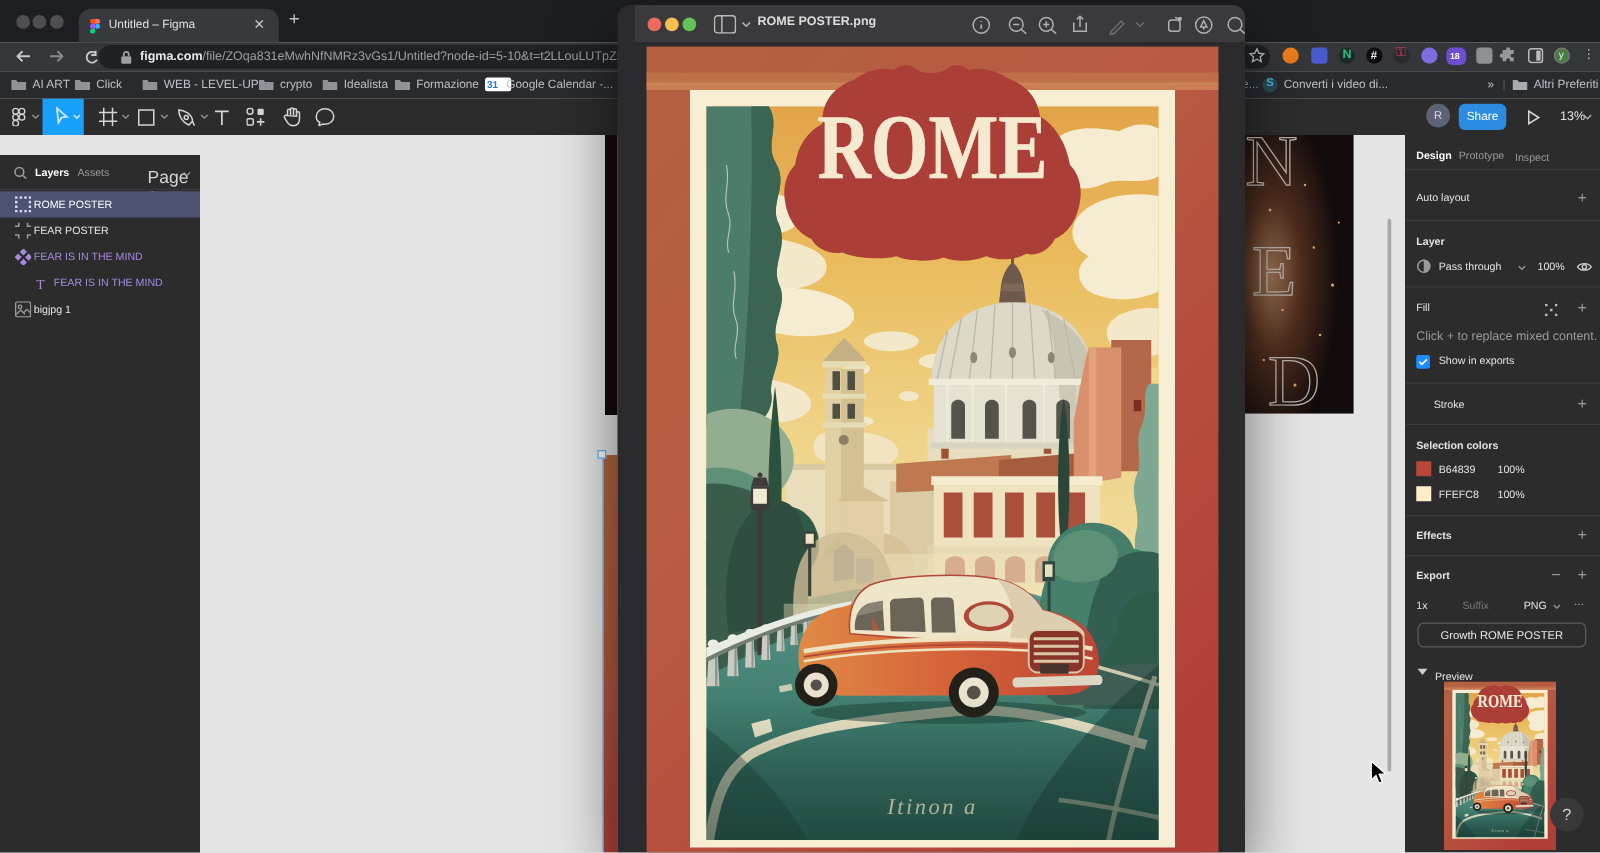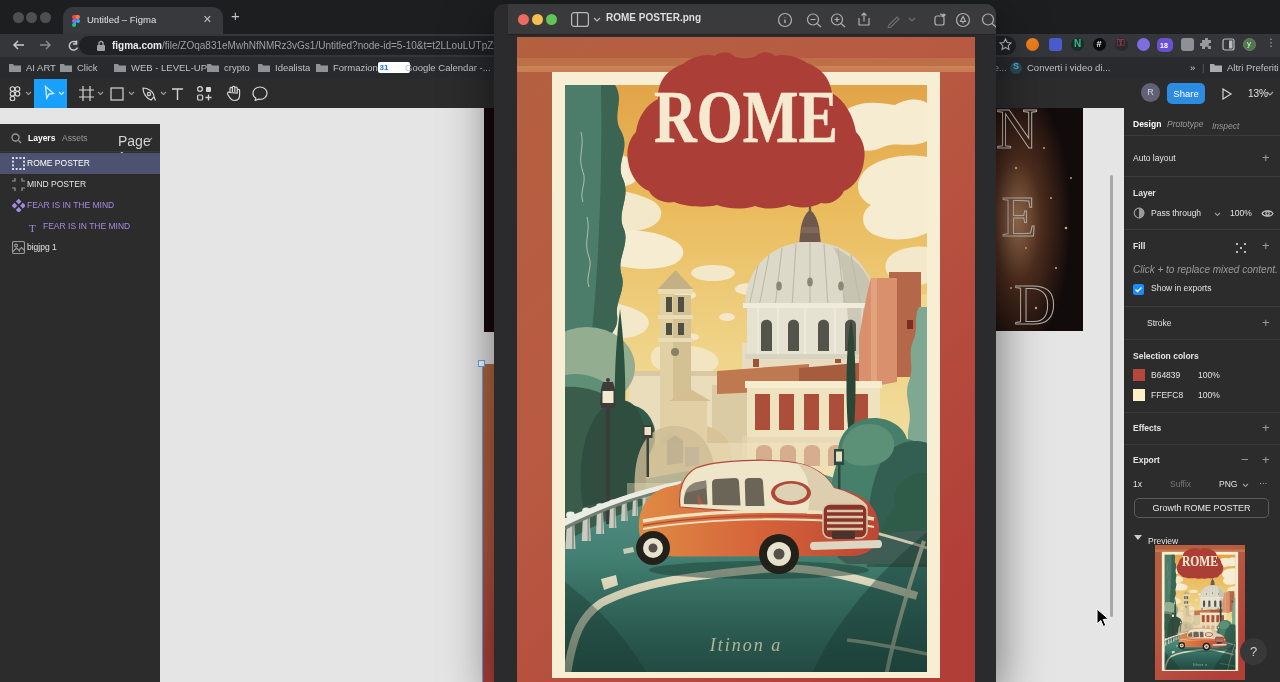--- a/index.html
+++ b/index.html
@@ -56,21 +56,21 @@
   #selline { position:absolute; left:321.5px; top:256px; width:1.5px; height:318px; background:#5ab0f5; }
   #selhandle { position:absolute; left:318px; top:252px; width:7px; height:7px; background:#fff; border:1px solid #5ab0f5; }
   #mindposter { position:absolute; left:836px; top:0px; }
   #cscroll { position:absolute; left:950px; top:67px; width:3px; height:442px; background:#a8a8a8; border-radius:2px; }
 
   
   #rpanel { left:1124px; top:108px; width:187px; height:574px; background:#2c2c2c; font-size:8.5px; color:#e4e4e4; }
   .sep { position:absolute; left:0; width:156px; height:1px; background:#3b3b3b; }
   .rtx { position:absolute; white-space:nowrap; }
   .plus { position:absolute; color:#9a9a9a; font-size:13px; font-weight:400; }
-  .gray { color:#9a9a9a;font-style:italic; }
+  .gray { color:#9a9a9a; }
   #exportbtn { position:absolute; left:10px; top:390px; width:135px; height:20px; border:1px solid #5c5c5c;
     border-radius:5px; color:#e8e8e8; font-size:9px; text-align:center; line-height:19px; }
   #thumbwrap { position:absolute; left:31px; top:437px; width:90px; height:137px; overflow:hidden; }
   #helpc { position:absolute; left:116px; top:530px; width:27px; height:27px; border-radius:50%;
     background:#383838; color:#cfcfcf; font-size:13px; text-align:center; line-height:27px; }
 
   
   #pvwin { left:494px; top:4px; width:502px; height:678px; background:#2b2a2c; border-radius:10px 10px 0 0;
     box-shadow:0 18px 50px rgba(0,0,0,.55); overflow:hidden; }
   #pvtitle { position:absolute; left:0; top:0; width:502px; height:31px; background:#3a393b;
@@ -465,21 +465,21 @@
       </svg>
     <span class="bk" style="left:224px">crypto</span>
     <svg class="bkf" style="left:258px" viewBox="0 0 12 9">
         <path d="M0,1 h4 l1,1.5 h7 v6.5 h-12 Z" fill="#8f9398"></path>
       </svg>
     <span class="bk" style="left:275px">Idealista</span>
     <svg class="bkf" style="left:316px" viewBox="0 0 12 9">
         <path d="M0,1 h4 l1,1.5 h7 v6.5 h-12 Z" fill="#8f9398"></path>
       </svg>
     <span class="bk" style="left:333px">Formazione</span>
-    <div style="position:absolute;left:378px;top:5px;width:32px;height:11px;background:#fff;border-radius:2px">
+    <div style="position:absolute;left:388px;top:5px;width:21px;height:11px;background:#fff;border-radius:2px">
       <span style="position:absolute;left:1.5px;top:0.5px;font-size:8px;color:#1a73e8;font-weight:700">31</span>
       </div>
     <span class="bk" style="left:405px">Google Calendar -...</span>
     <span class="bk" style="left:981px;color:#9aa0a6">- De...</span>
     <div style="position:absolute;left:1010px;top:5px;width:12px;height:12px;border-radius:50%;background:#2d4a56">
       <span style="position:absolute;left:3px;top:-1px;font-size:9px;color:#4ab8d8;font-weight:700">S</span>
       </div>
     <span class="bk" style="left:1027px">Converti i video di...</span>
     <span class="bk" style="left:1190px;color:#c9cacb">»</span>
     <span class="bk" style="left:1202px;color:#5a5b5e">|</span>
@@ -581,21 +581,21 @@
           <rect x="3.7" y="11" width="2" height="2"></rect>
           <rect x="7.4" y="11" width="2" height="2"></rect>
           <rect x="11" y="11" width="2" height="2"></rect>
       </svg>
       <span class="tx" style="color:#fff">ROME POSTER</span>
     </div>
     <div class="lrow" style="top:50px">
       <svg class="ic" width="13" height="13" viewBox="0 0 13 13" fill="none" stroke="#9a9a9a" stroke-width="1.2">
         <path d="M3,0 V3 H0 M10,0 V3 H13 M3,13 V10 H0 M10,13 V10 H13"></path>
       </svg>
-      <span class="tx">MIND POSTER</span>
+      <span class="tx">FEAR POSTER</span>
     </div>
     <div class="lrow" style="top:71px">
       <svg class="ic" width="13" height="13" viewBox="0 0 13 13" fill="#a78ae0">
         <rect x="4.7" y="0.5" width="4" height="4" transform="rotate(45 6.7 2.5)"></rect>
         <rect x="0.5" y="4.7" width="4" height="4" transform="rotate(45 2.5 6.7)"></rect>
         <rect x="8.9" y="4.7" width="4" height="4" transform="rotate(45 10.9 6.7)"></rect>
         <rect x="4.7" y="8.9" width="4" height="4" transform="rotate(45 6.7 10.9)"></rect>
       </svg>
       <span class="tx purple">FEAR IS IN THE MIND</span>
     </div>
@@ -663,21 +663,21 @@
     <span class="rtx" style="left:27px;top:100px">Pass through</span>
     <svg style="position:absolute;left:90px;top:104px" width="7" height="5" viewBox="0 0 7 5">
       <path d="M1,1 L3.5,3.5 L6,1" stroke="#9a9a9a" stroke-width="1.1" fill="none"></path>
     </svg>
     <span class="rtx" style="left:106px;top:100px">100%</span>
     <svg style="position:absolute;left:137px;top:100px" width="13" height="11" viewBox="0 0 13 11" fill="none" stroke="#c9c9c9" stroke-width="1.1">
       <path d="M1,5.5 C3,2 10,2 12,5.5 C10,9 3,9 1,5.5 Z"></path>
         <circle cx="6.5" cy="5.5" r="1.7"></circle>
     </svg>
     <div class="sep" style="top:121px"></div>
-    <span class="rtx" style="left:9px;top:133px;font-weight:700">Fill</span>
+    <span class="rtx" style="left:9px;top:133px;font-weight:400">Fill</span>
     <svg style="position:absolute;left:112px;top:135px" width="10" height="10" viewBox="0 0 10 10" fill="#bbb">
       <rect x="0" y="0" width="2" height="2"></rect>
         <rect x="8" y="0" width="2" height="2"></rect>
       <rect x="4" y="4" width="2" height="2"></rect>
       <rect x="0" y="8" width="2" height="2"></rect>
         <rect x="8" y="8" width="2" height="2"></rect>
     </svg>
     <span class="plus" style="left:138px;top:130px">+</span>
     <span class="rtx gray" style="left:9px;top:156px;font-size:10px">Click + to replace mixed content.</span>
     <div style="position:absolute;left:9px;top:176px;width:11px;height:11px;background:#1a8cff;border-radius:2px">

